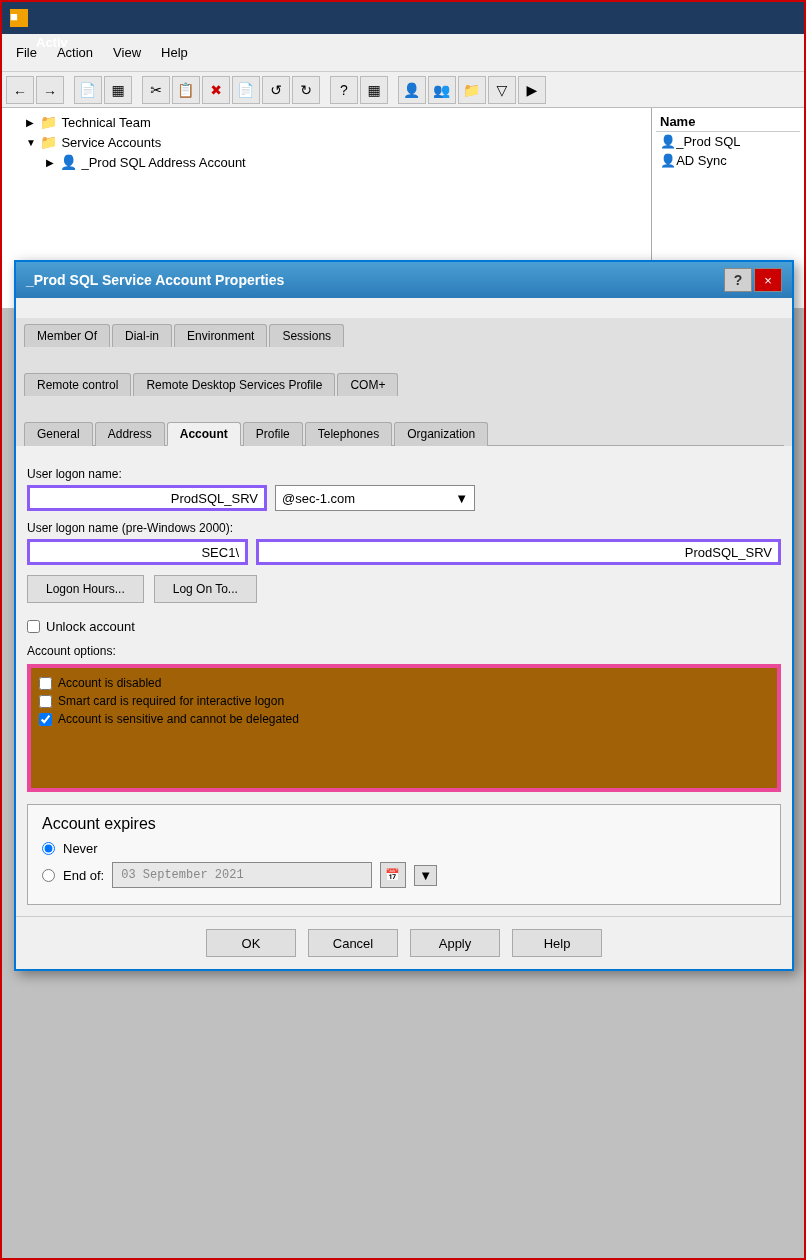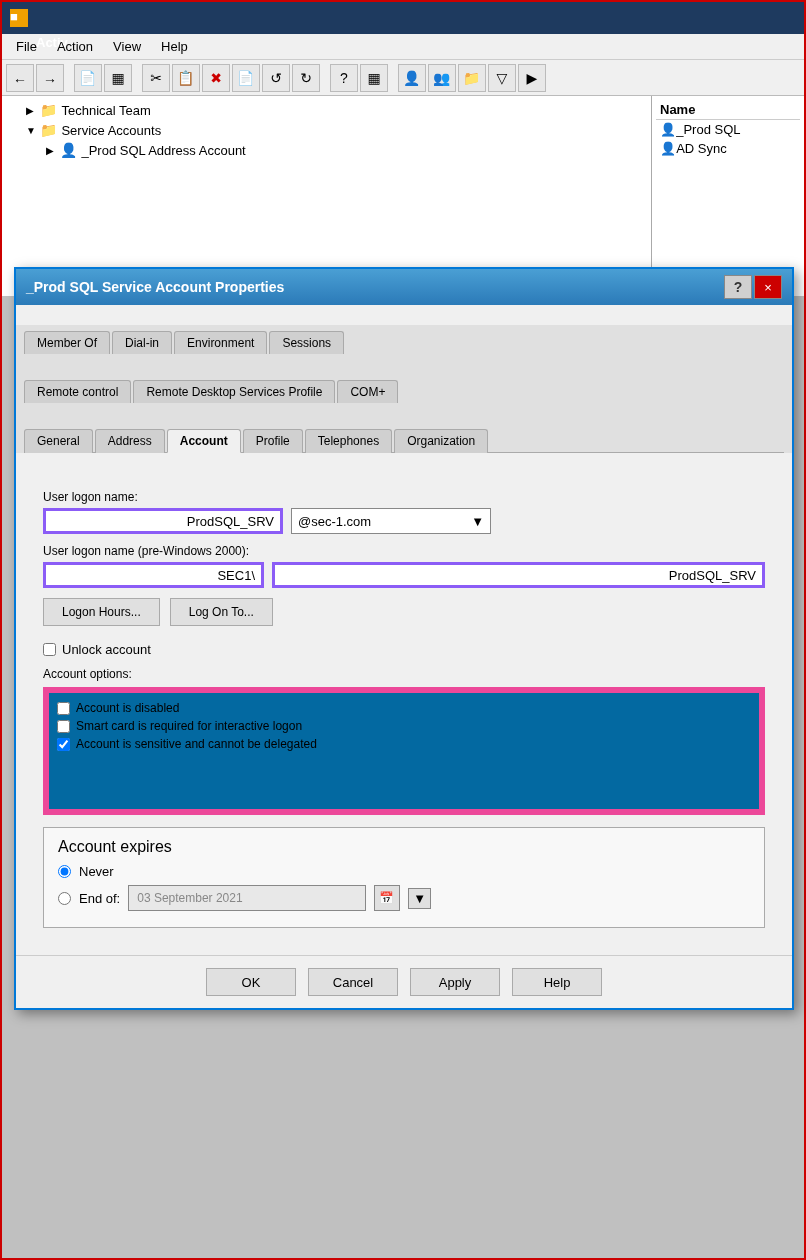--- a/index.html
+++ b/index.html
@@ -34,21 +34,21 @@
       font-weight: bold;
       margin-top: 48px;
     }
 
     
     .menu-bar {
       background: #f0f0f0;
       display: flex;
       align-items: center;
       padding: 2px 4px;
-      height: 26px;
+      height: 38px;
       border-bottom: 1px solid #ccc;
     }
     .menu-item {
       padding: 2px 10px;
       cursor: pointer;
       font-size: 13px;
     }
 
     
     .toolbar {
@@ -112,21 +112,21 @@
     .right-panel-item {
       display: flex;
       align-items: center;
       padding: 2px 4px;
       cursor: pointer;
     }
 
     
     .dialog {
       position: absolute;
-      top: 267px;
+      top: 260px;
       left: 14px;
       width: 780px;
       background: #f0f0f0;
       border: 2px solid #0078d7;
       box-shadow: 4px 4px 12px rgba(0,0,0,0.4);
       z-index: 20;
     }
 
     .dialog-titlebar {
       background: linear-gradient(to bottom, #4a9fd4, #2b7ab8);
@@ -190,21 +190,21 @@
       font-weight: bold;
       z-index: 1;
     }
     .tab-divider {
       border-top: 1px solid #aaa;
       margin-top: -1px;
     }
 
     
     .dialog-body {
-      padding: 27px;
+      padding: 11px;
       background: #f0f0f0;
     }
 
     .field-label {
       font-size: 12px;
       margin-bottom: 4px;
       margin-top: 10px;
     }
 
     .input-row {
@@ -269,22 +269,22 @@
     }
 
     .section-label {
       font-size: 12px;
       margin-top: 10px;
       margin-bottom: 6px;
     }
 
     
     .options-box {
-      border: 6px solid #ec4899;
-      background: #0369a1;
+      border: 4px solid #ec4899;
+      background: #a16207;
       padding: 6px 8px;
       height: 128px;
       overflow-y: scroll;
       position: relative;
     }
 
     .option-item {
       display: flex;
       align-items: center;
       gap: 6px;
@@ -310,22 +310,23 @@
       gap: 8px;
       margin-bottom: 6px;
     }
 
     .date-field {
       height: 26px;
       border: 1px solid #888;
       background: #e8e8e8;
       padding: 2px 8px;
       font-size: 12px;
-      width: 238px;
+      width: 260px;
       color: #888;
+      font-family: Liberation Mono, monospace;
     }
 
     .calendar-btn {
       display: inline-flex;
       align-items: center;
       justify-content: center;
       width: 26px;
       height: 26px;
       border: 1px solid #888;
       background: #e0e0e0;

